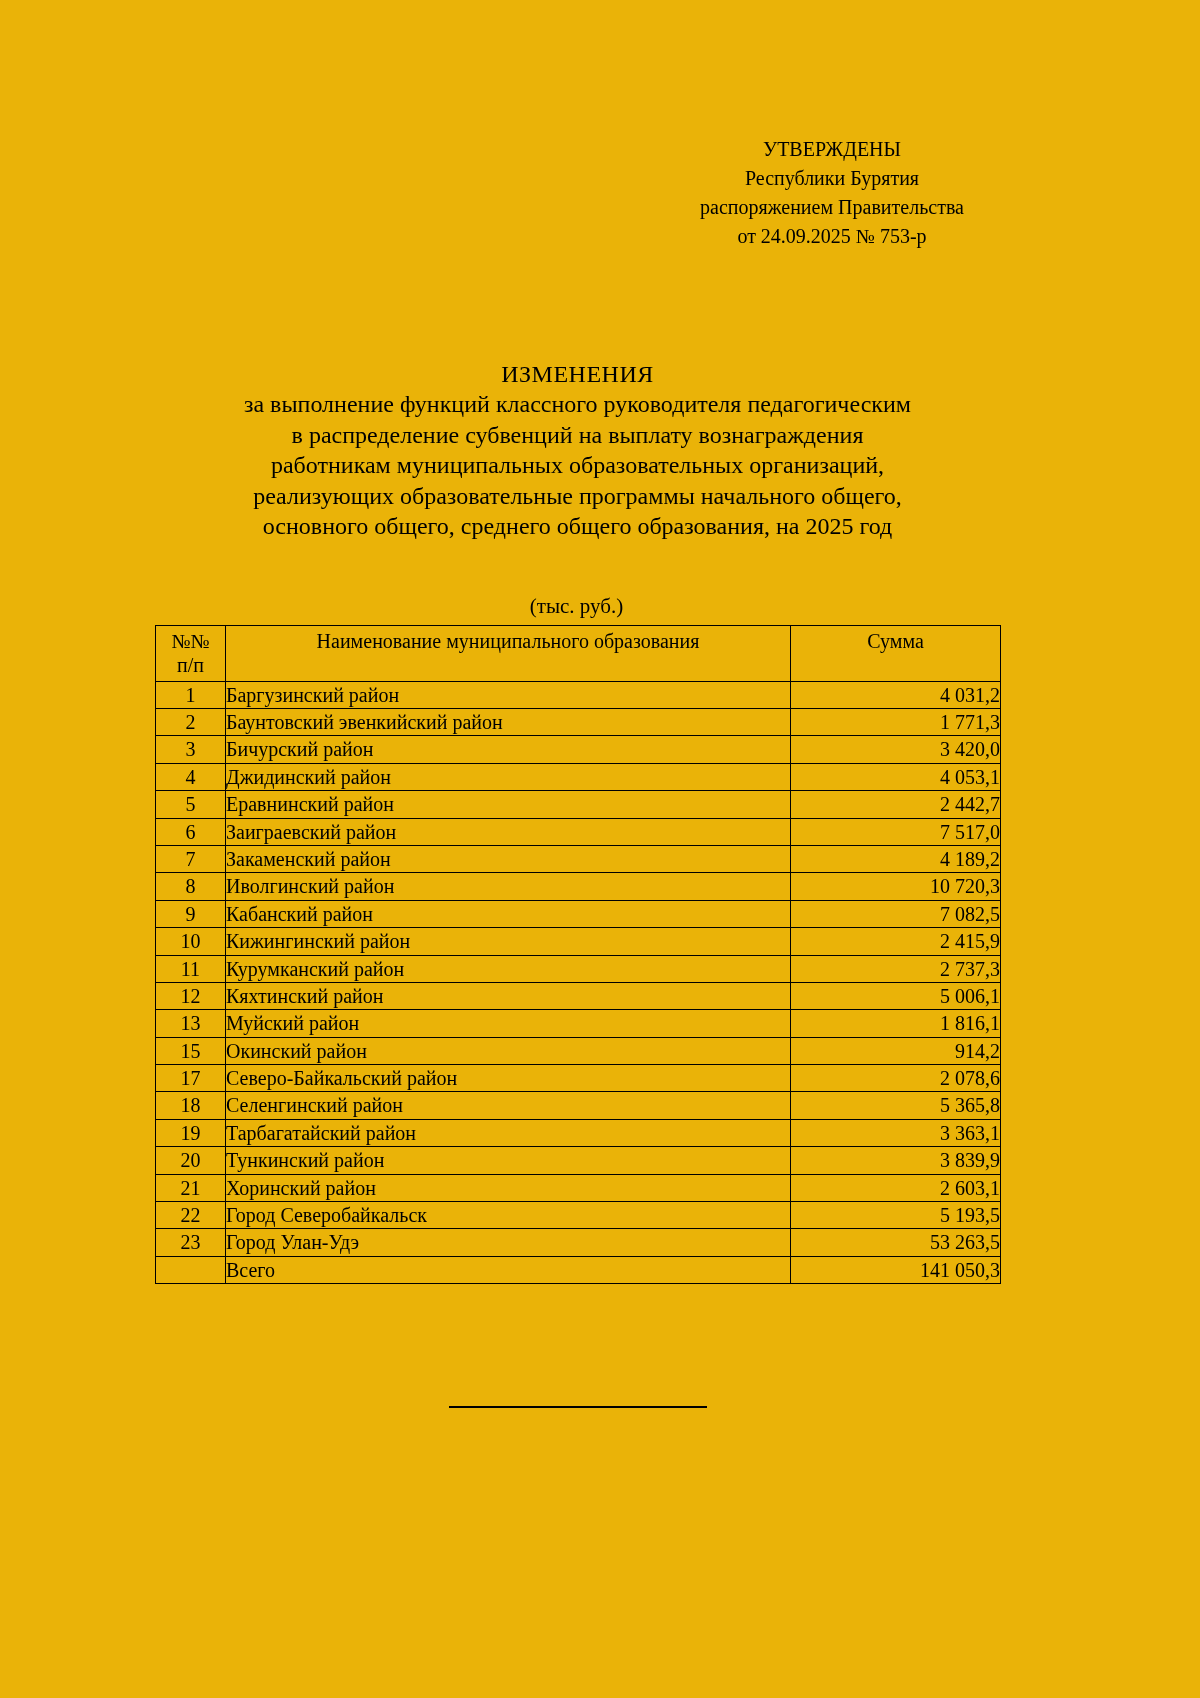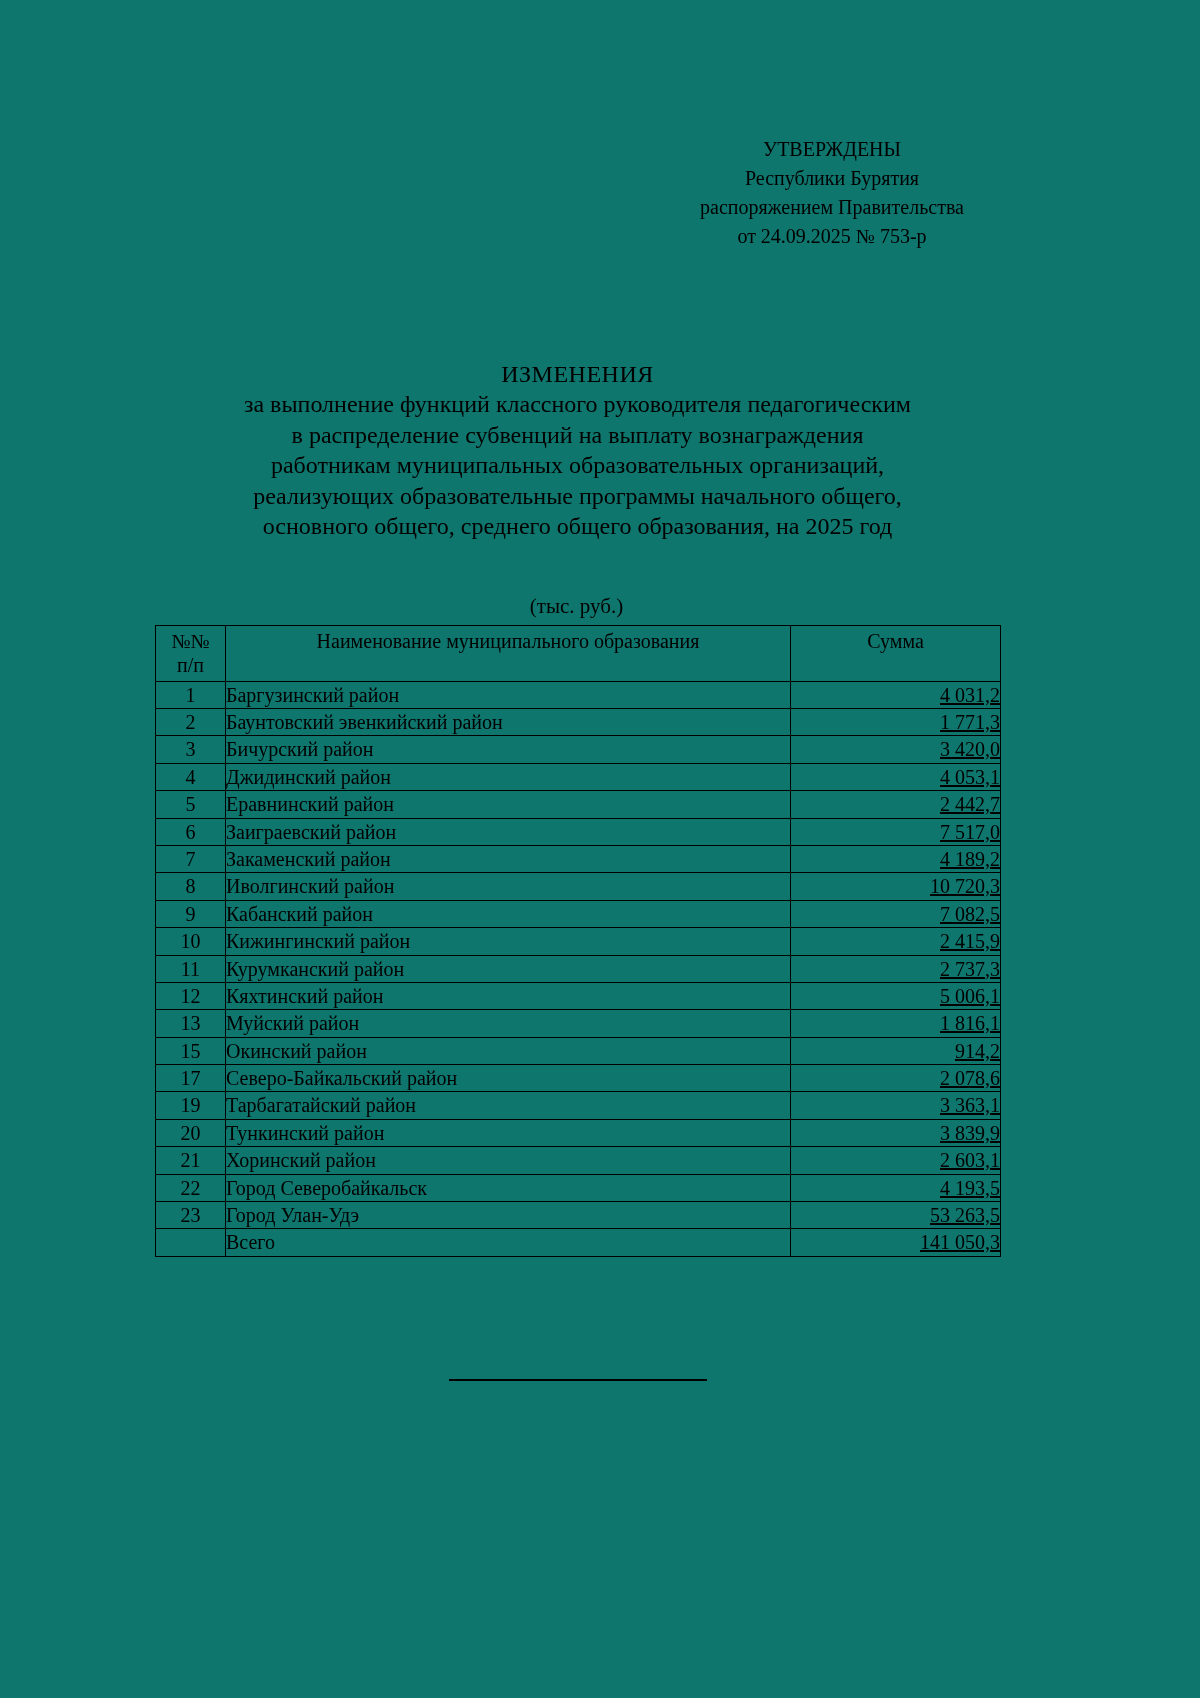--- a/index.html
+++ b/index.html
@@ -1,19 +1,19 @@
 <!DOCTYPE html>
 <html><head>
 <meta charset="utf-8">
 <style>
   html, body { margin: 0; padding: 0; background: #ffffff; }
   .page {
     width: 1200px;
     height: 1698px;
-    background: #0f766e;
+    background: #eab308;
     color: #000000;
     font-family: "Liberation Serif", serif;
     position: relative;
     box-sizing: border-box;
     overflow: hidden;
   }
   .content {
     margin-left: 155px;
     width: 845px;
   }
@@ -68,21 +68,20 @@
   td.col-num {
     text-align: center;
   }
   td.col-name {
     text-align: left;
     padding-left: 10px;
   }
   td.col-sum {
     text-align: right;
     padding-right: 65px;
-    text-decoration: underline;
   }
   .footnote-line {
     width: 258px;
     border-top: 2px solid #000000;
     margin: 122px auto 0 auto;
   }
 </style>
 </head>
 <body>
 
@@ -193,38 +192,43 @@
             <td class="col-num">15</td>
             <td class="col-name">Окинский район</td>
             <td class="col-sum">914,2</td>
           </tr>
           <tr>
             <td class="col-num">17</td>
             <td class="col-name">Северо-Байкальский район</td>
             <td class="col-sum">2 078,6</td>
           </tr>
           <tr>
+            <td class="col-num">18</td>
+            <td class="col-name">Селенгинский район</td>
+            <td class="col-sum">5 365,8</td>
+          </tr>
+          <tr>
             <td class="col-num">19</td>
             <td class="col-name">Тарбагатайский район</td>
             <td class="col-sum">3 363,1</td>
           </tr>
           <tr>
             <td class="col-num">20</td>
             <td class="col-name">Тункинский район</td>
             <td class="col-sum">3 839,9</td>
           </tr>
           <tr>
             <td class="col-num">21</td>
             <td class="col-name">Хоринский район</td>
             <td class="col-sum">2 603,1</td>
           </tr>
           <tr>
             <td class="col-num">22</td>
             <td class="col-name">Город Северобайкальск</td>
-            <td class="col-sum">4 193,5</td>
+            <td class="col-sum">5 193,5</td>
           </tr>
           <tr>
             <td class="col-num">23</td>
             <td class="col-name">Город Улан-Удэ</td>
             <td class="col-sum">53 263,5</td>
           </tr>
           <tr>
             <td class="col-num"></td>
             <td class="col-name">Всего</td>
             <td class="col-sum">141 050,3</td>

